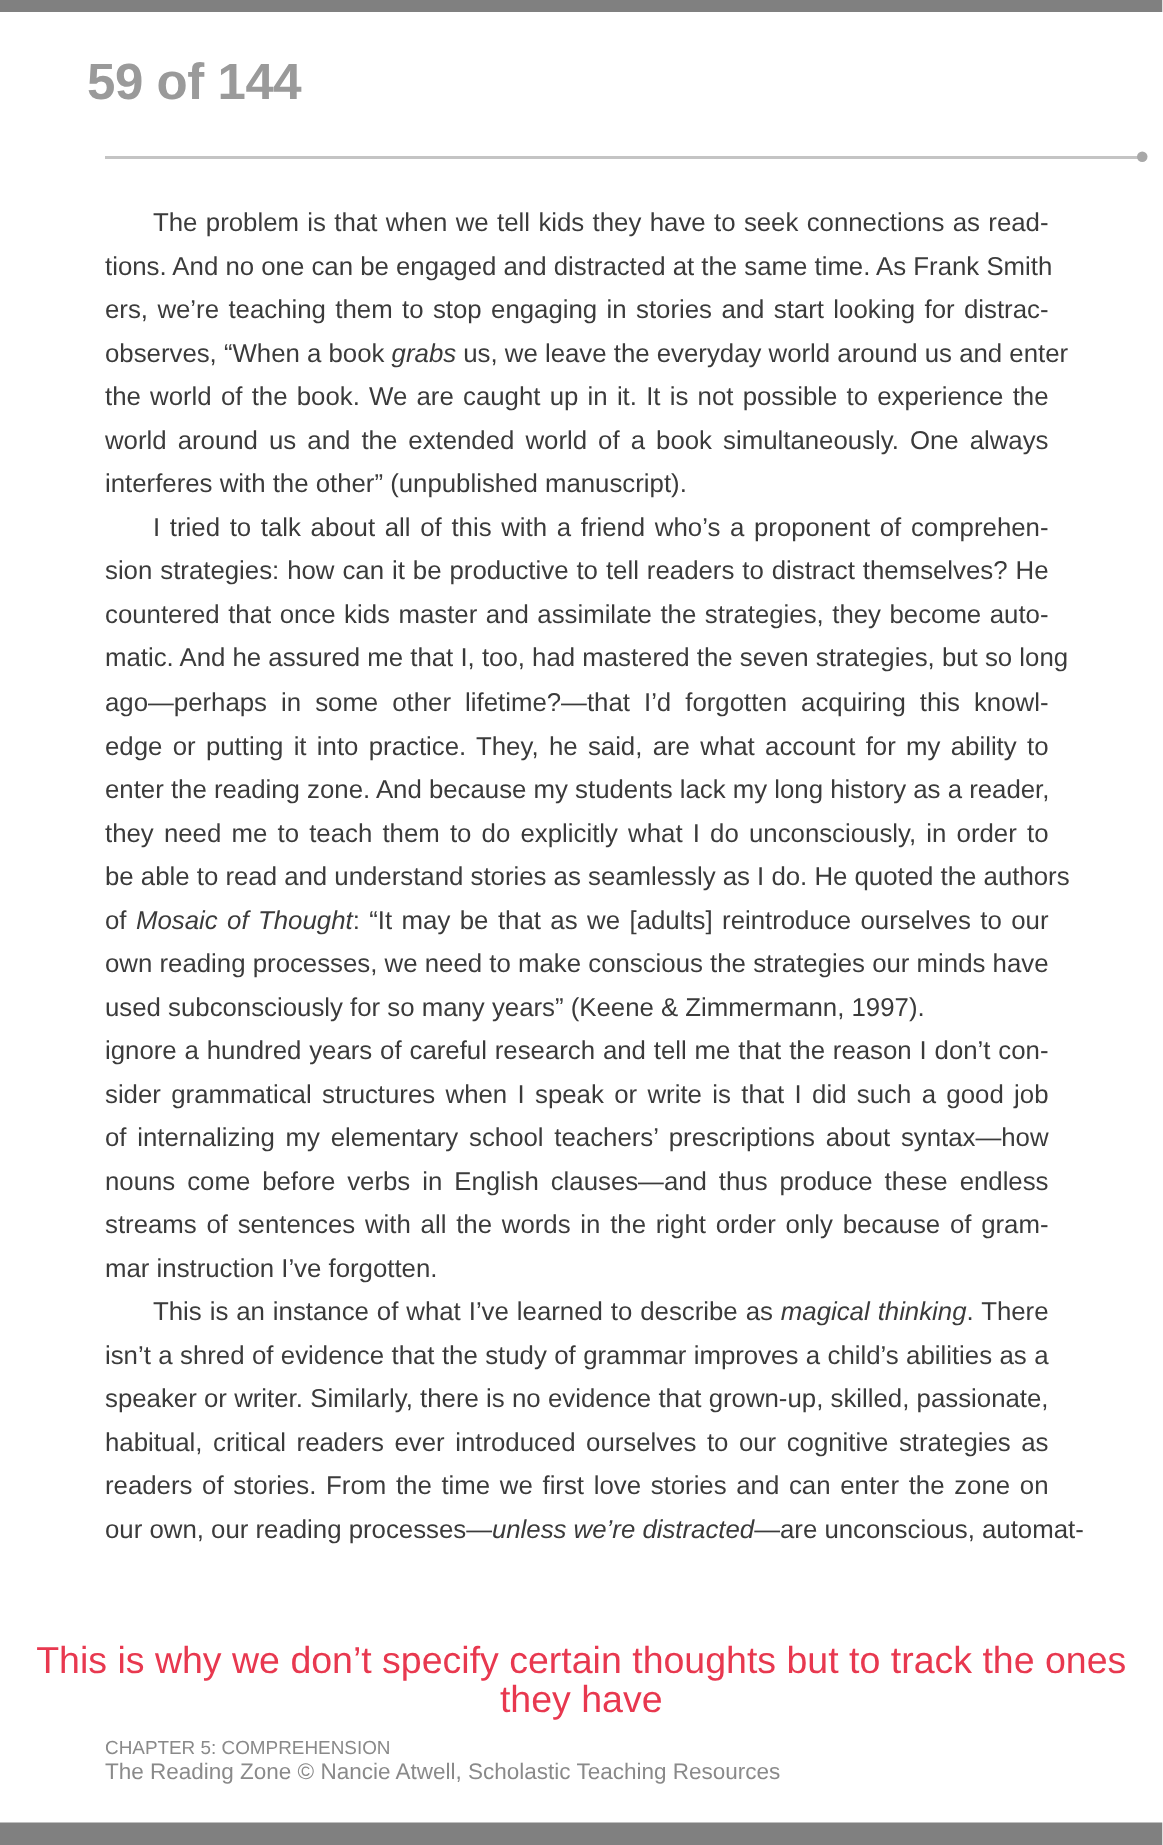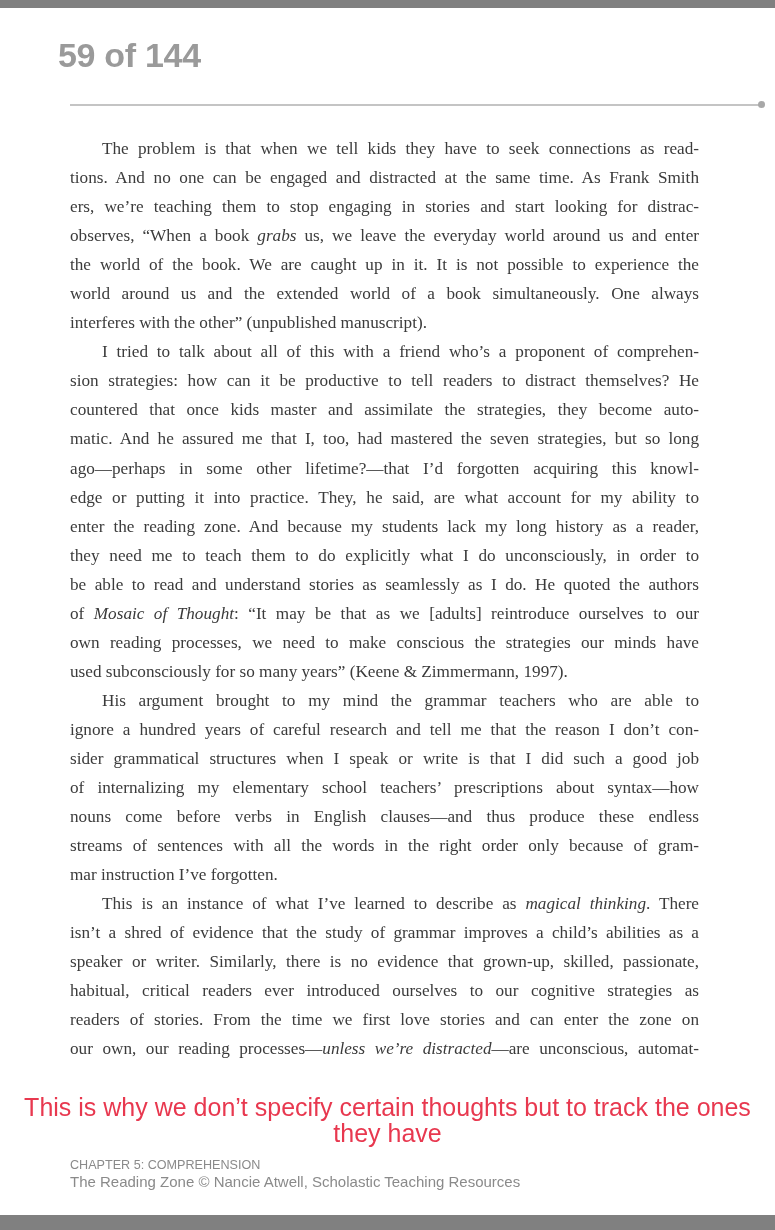--- a/index.html
+++ b/index.html
@@ -38,21 +38,21 @@
     }
     .progress-thumb {
       position: absolute; left: 758px; top: 101px;
       width: 7px; height: 7px; border-radius: 50%;
       background: #a8a8a8;
     }
 
     .body-text {
       position: absolute; left: 70px; top: 134px;
       width: 629px;
-      font-family: Liberation Serif, serif;
+      font-family: Liberation Sans, sans-serif;
       font-size: 17.2px;
       color: #3b3b3b;
     }
     .line {
       display: block;
       height: 29.05px;
       line-height: 29.05px;
       white-space: nowrap;
       text-align: justify;
       text-align-last: justify;
@@ -121,21 +121,20 @@
       <span class="line"><span>ago—perhaps in some other lifetime?—that I’d forgotten acquiring this knowl-</span></span>
       <span class="line"><span>edge or putting it into practice. They, he said, are what account for my ability to</span></span>
       <span class="line"><span>enter the reading zone. And because my students lack my long history as a reader,</span></span>
       <span class="line"><span>they need me to teach them to do explicitly what I do unconsciously, in order to</span></span>
       <span class="line"><span>be able to read and understand stories as seamlessly as I do. He quoted the authors</span></span>
       <span class="line"><span>of </span><em>Mosaic of Thought</em><span>: “It may be that as we [adults] reintroduce ourselves to our</span></span>
       <span class="line"><span>own reading processes, we need to make conscious the strategies our minds have</span></span>
       <span class="line last"><span>used subconsciously for so many years” (Keene &amp; Zimmermann, 1997).</span></span>
     </div>
     <div>
-      <span class="line indent"><span>His argument brought to my mind the grammar teachers who are able to</span></span>
       <span class="line"><span>ignore a hundred years of careful research and tell me that the reason I don’t con-</span></span>
       <span class="line"><span>sider grammatical structures when I speak or write is that I did such a good job</span></span>
       <span class="line"><span>of internalizing my elementary school teachers’ prescriptions about syntax—how</span></span>
       <span class="line"><span>nouns come before verbs in English clauses—and thus produce these endless</span></span>
       <span class="line"><span>streams of sentences with all the words in the right order only because of gram-</span></span>
       <span class="line last"><span>mar instruction I’ve forgotten.</span></span>
     </div>
     <div>
       <span class="line indent"><span>This is an instance of what I’ve learned to describe as </span><em>magical thinking</em><span>. There</span></span>
       <span class="line"><span>isn’t a shred of evidence that the study of grammar improves a child’s abilities as a</span></span>

